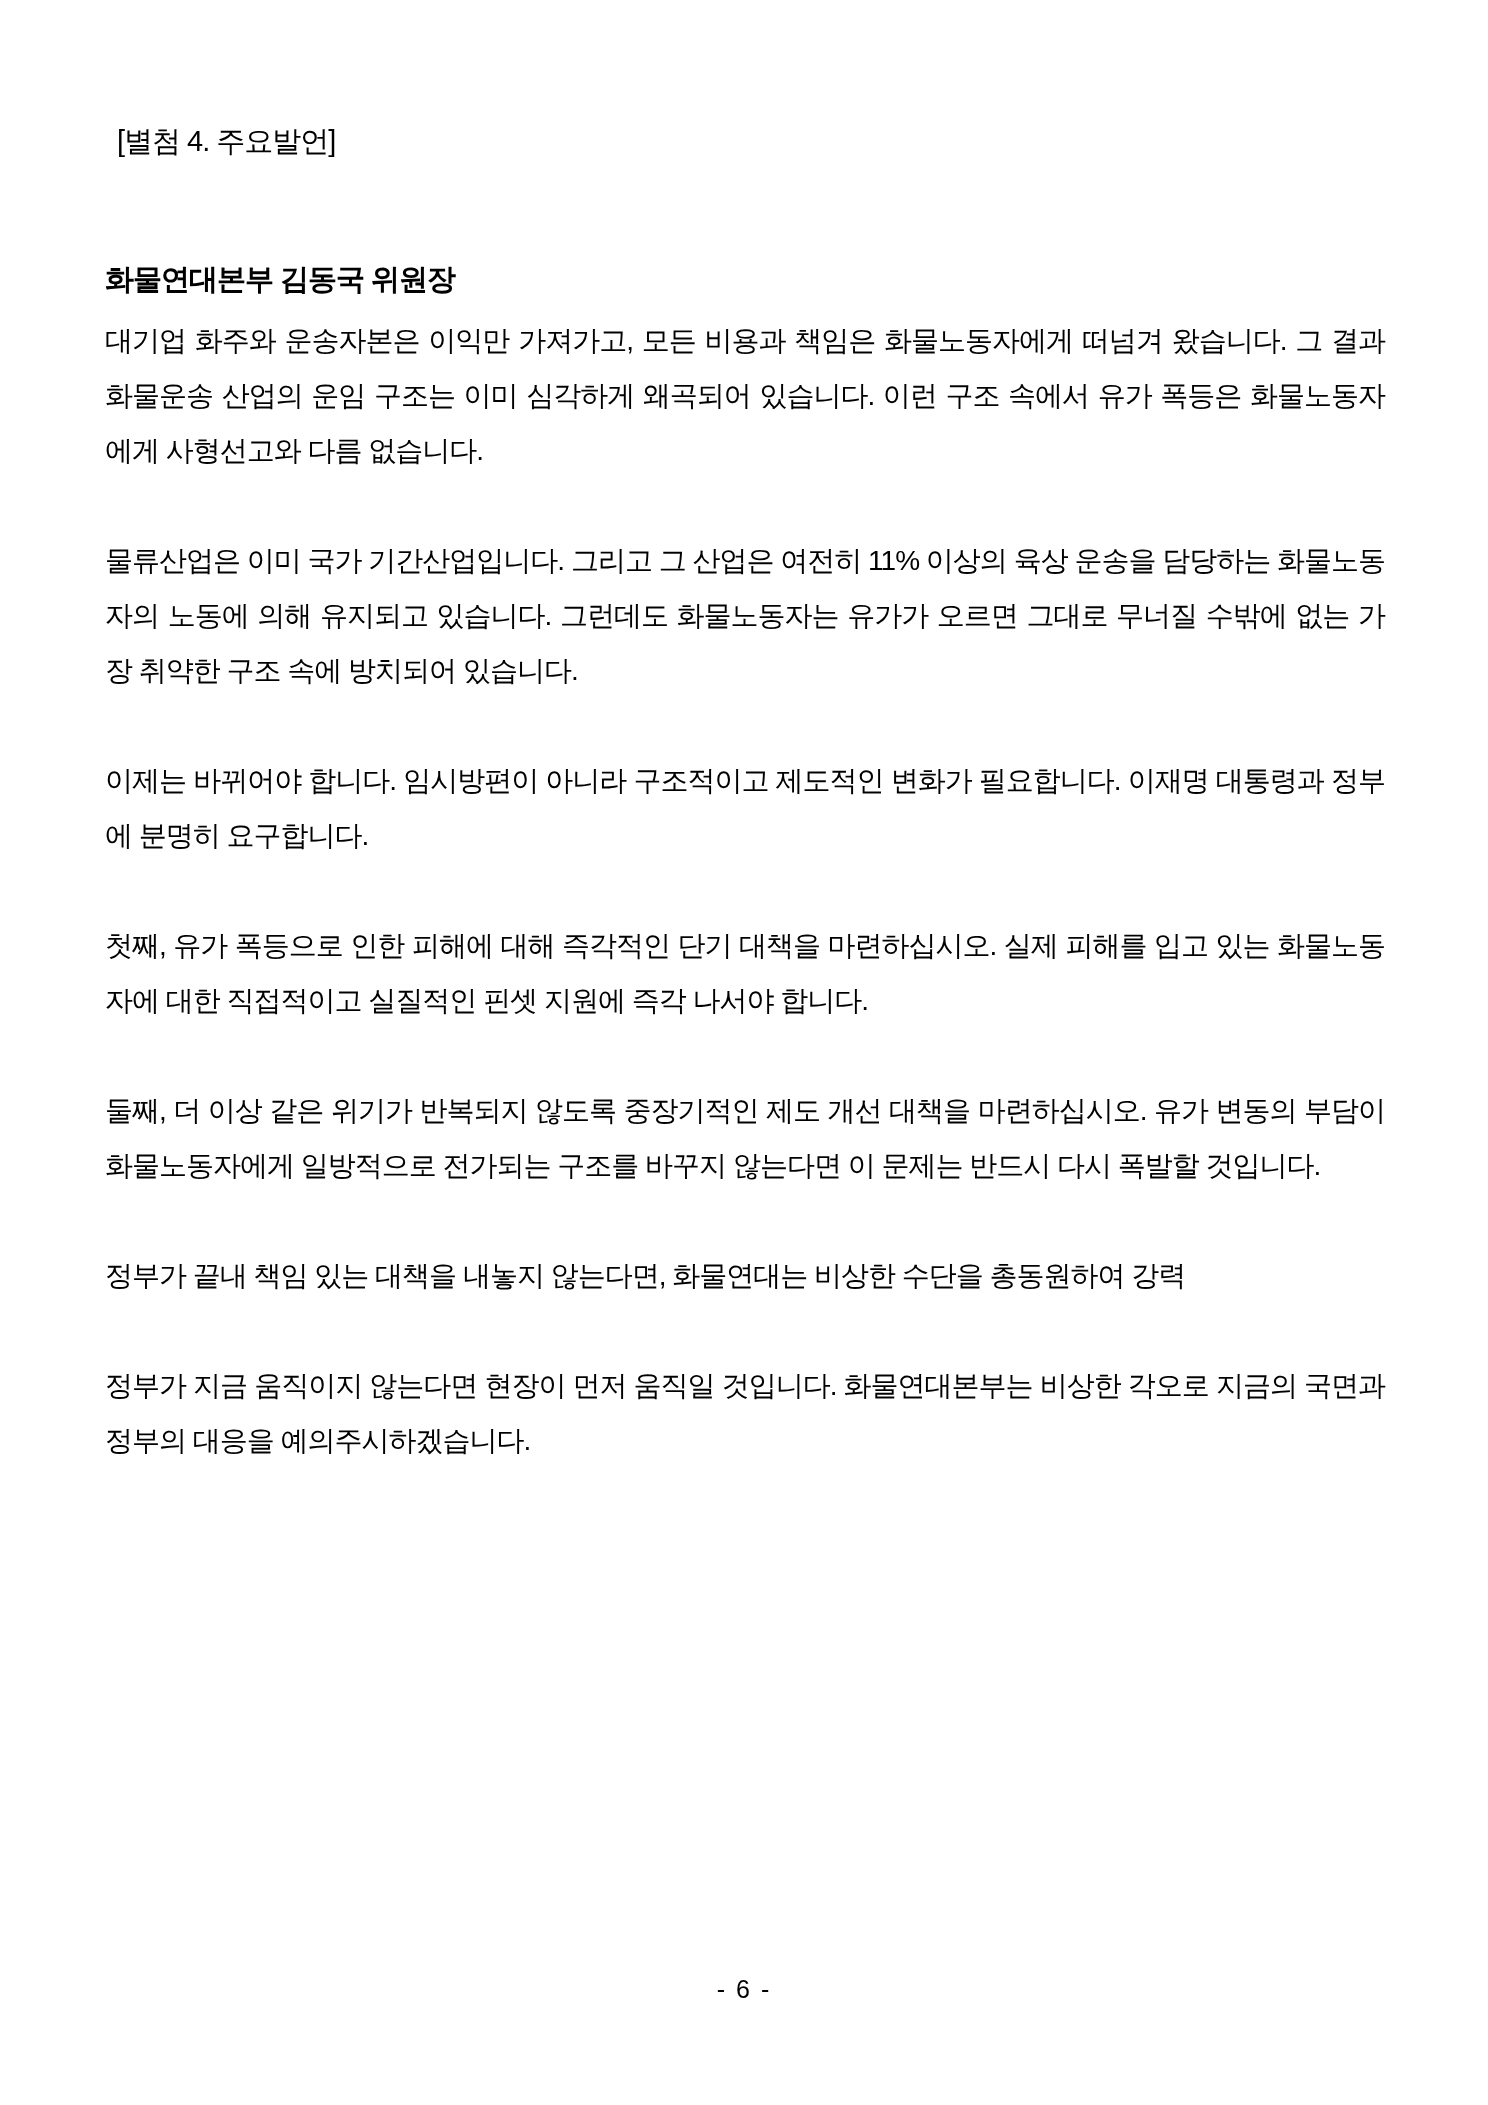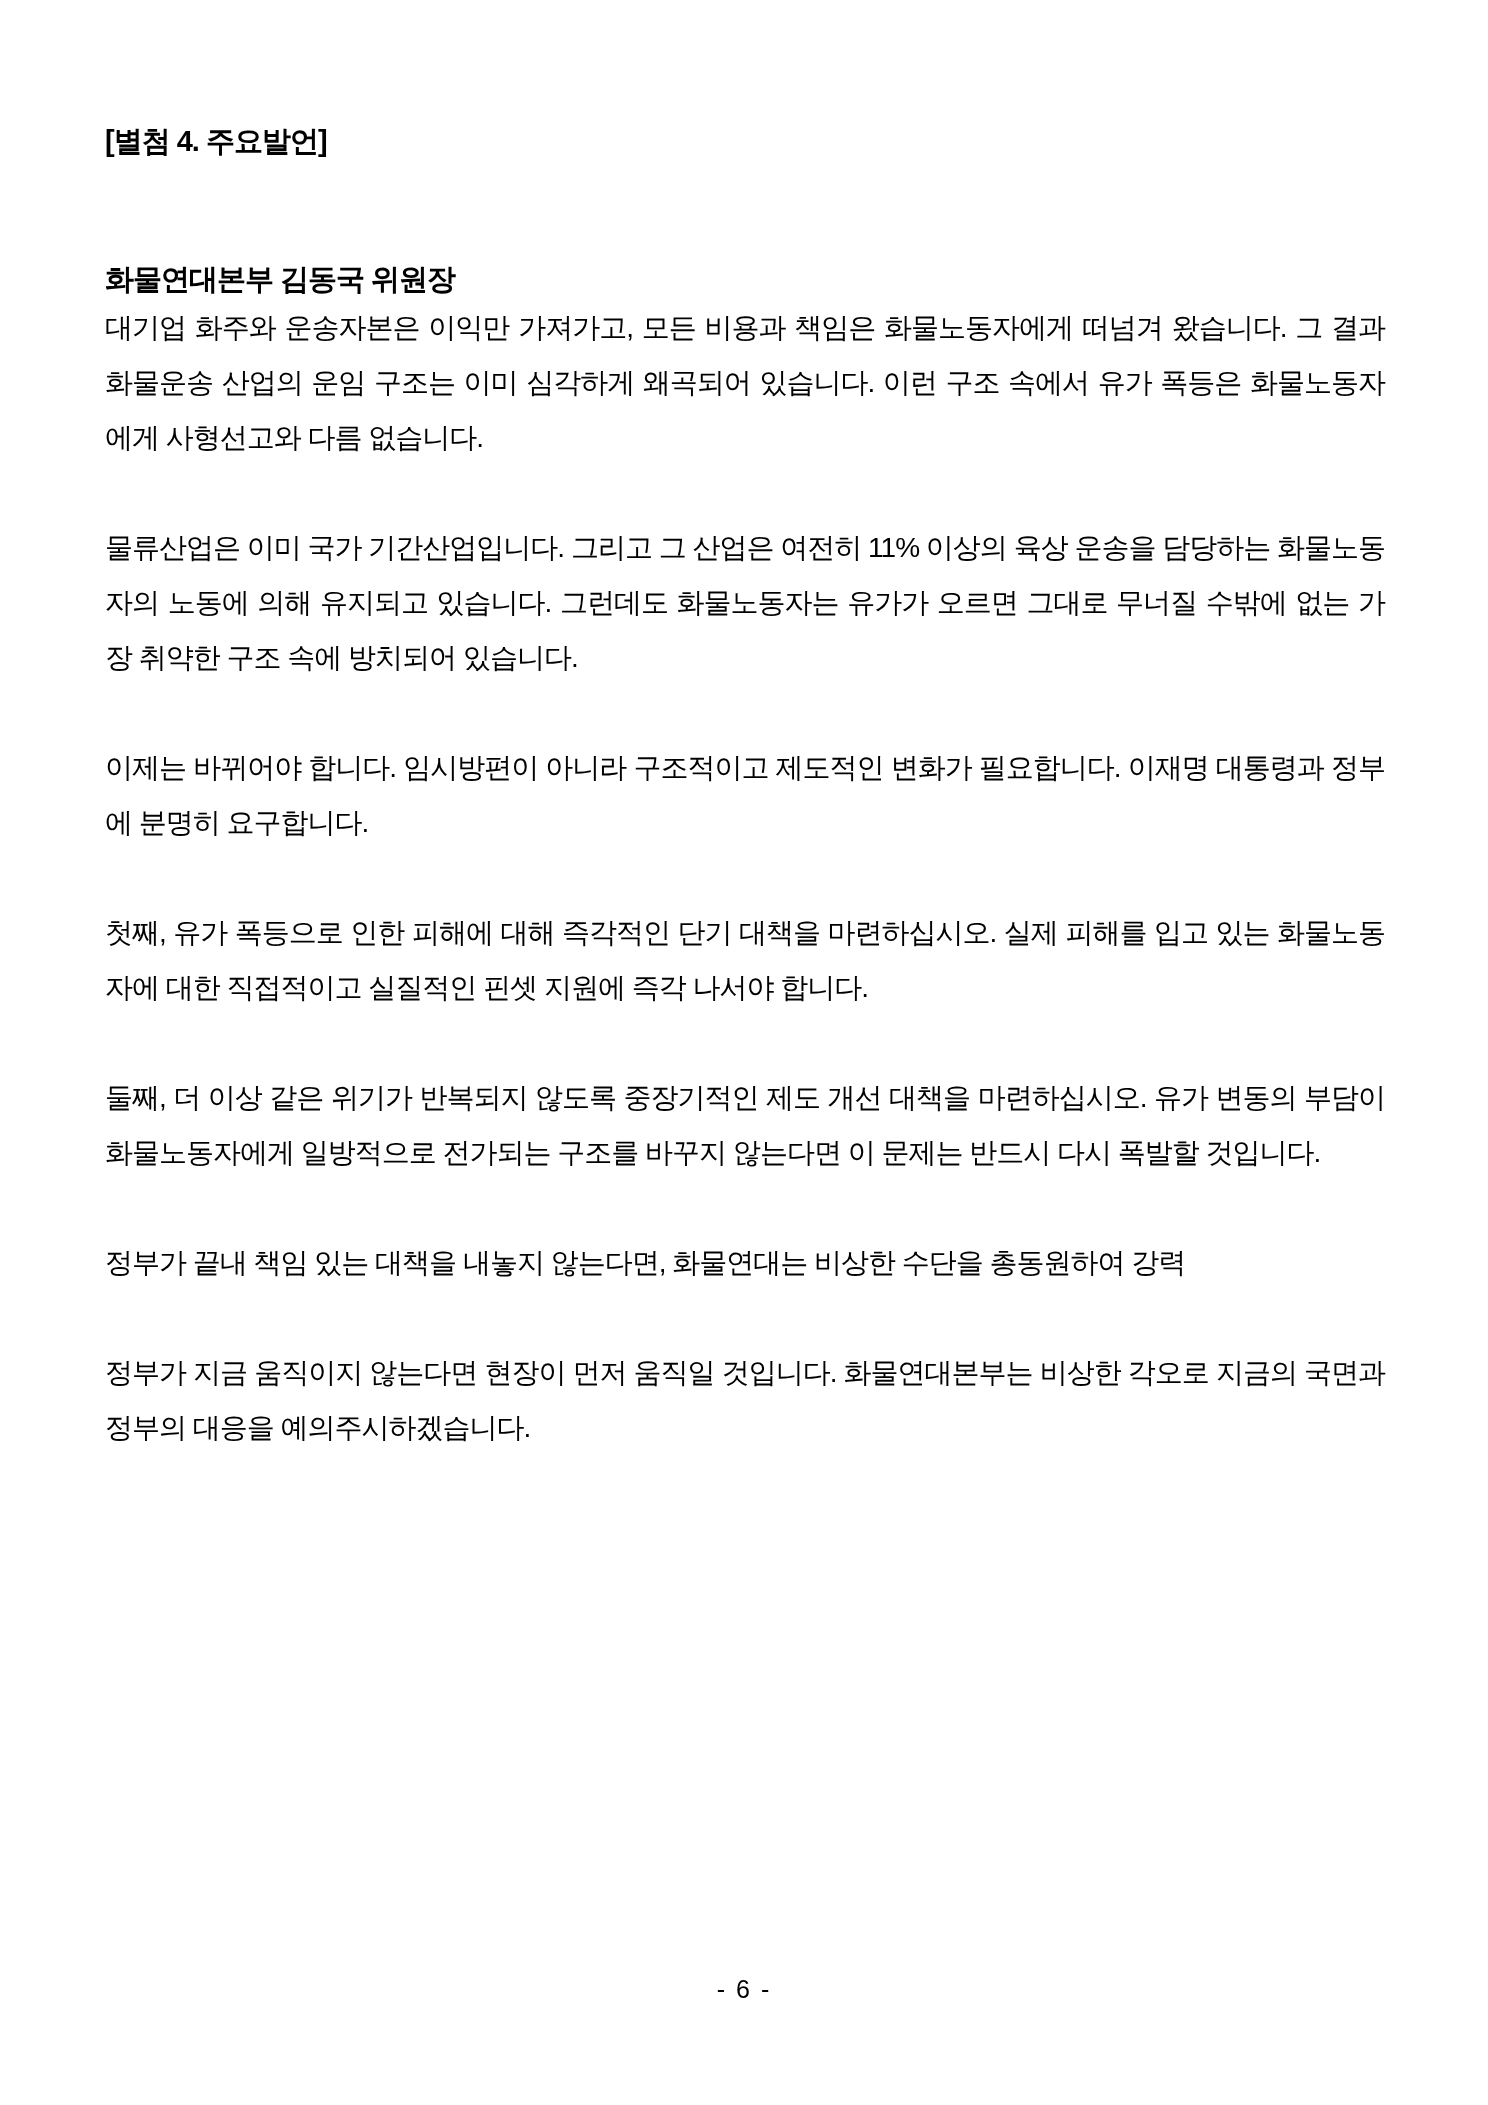--- a/index.html
+++ b/index.html
@@ -13,29 +13,29 @@
     height: 2105px;
     background: #ffffff;
     color: #000000;
     font-family: "Liberation Sans", "DejaVu Sans", sans-serif;
     box-sizing: border-box;
     padding: 122px 103px 0 105px;
     overflow: hidden;
   }
   .attachment-heading {
     font-size: 29px;
-    font-weight: 700;
+    font-weight: 400;
     letter-spacing: -1px;
-    margin: 0 0 98px 0;
+    margin: 0 0 98px 12px;
   }
   .speaker-heading {
     font-size: 29px;
     font-weight: 700;
     letter-spacing: -1px;
-    margin: 0 0 0 0;
+    margin: 0 0 13px 0;
   }
   .body-text p {
     font-size: 28px;
     line-height: 55px;
     letter-spacing: -1px;
     margin: 0 0 55px 0;
     text-align: justify;
     text-align-last: left;
     word-break: break-all;
   }

